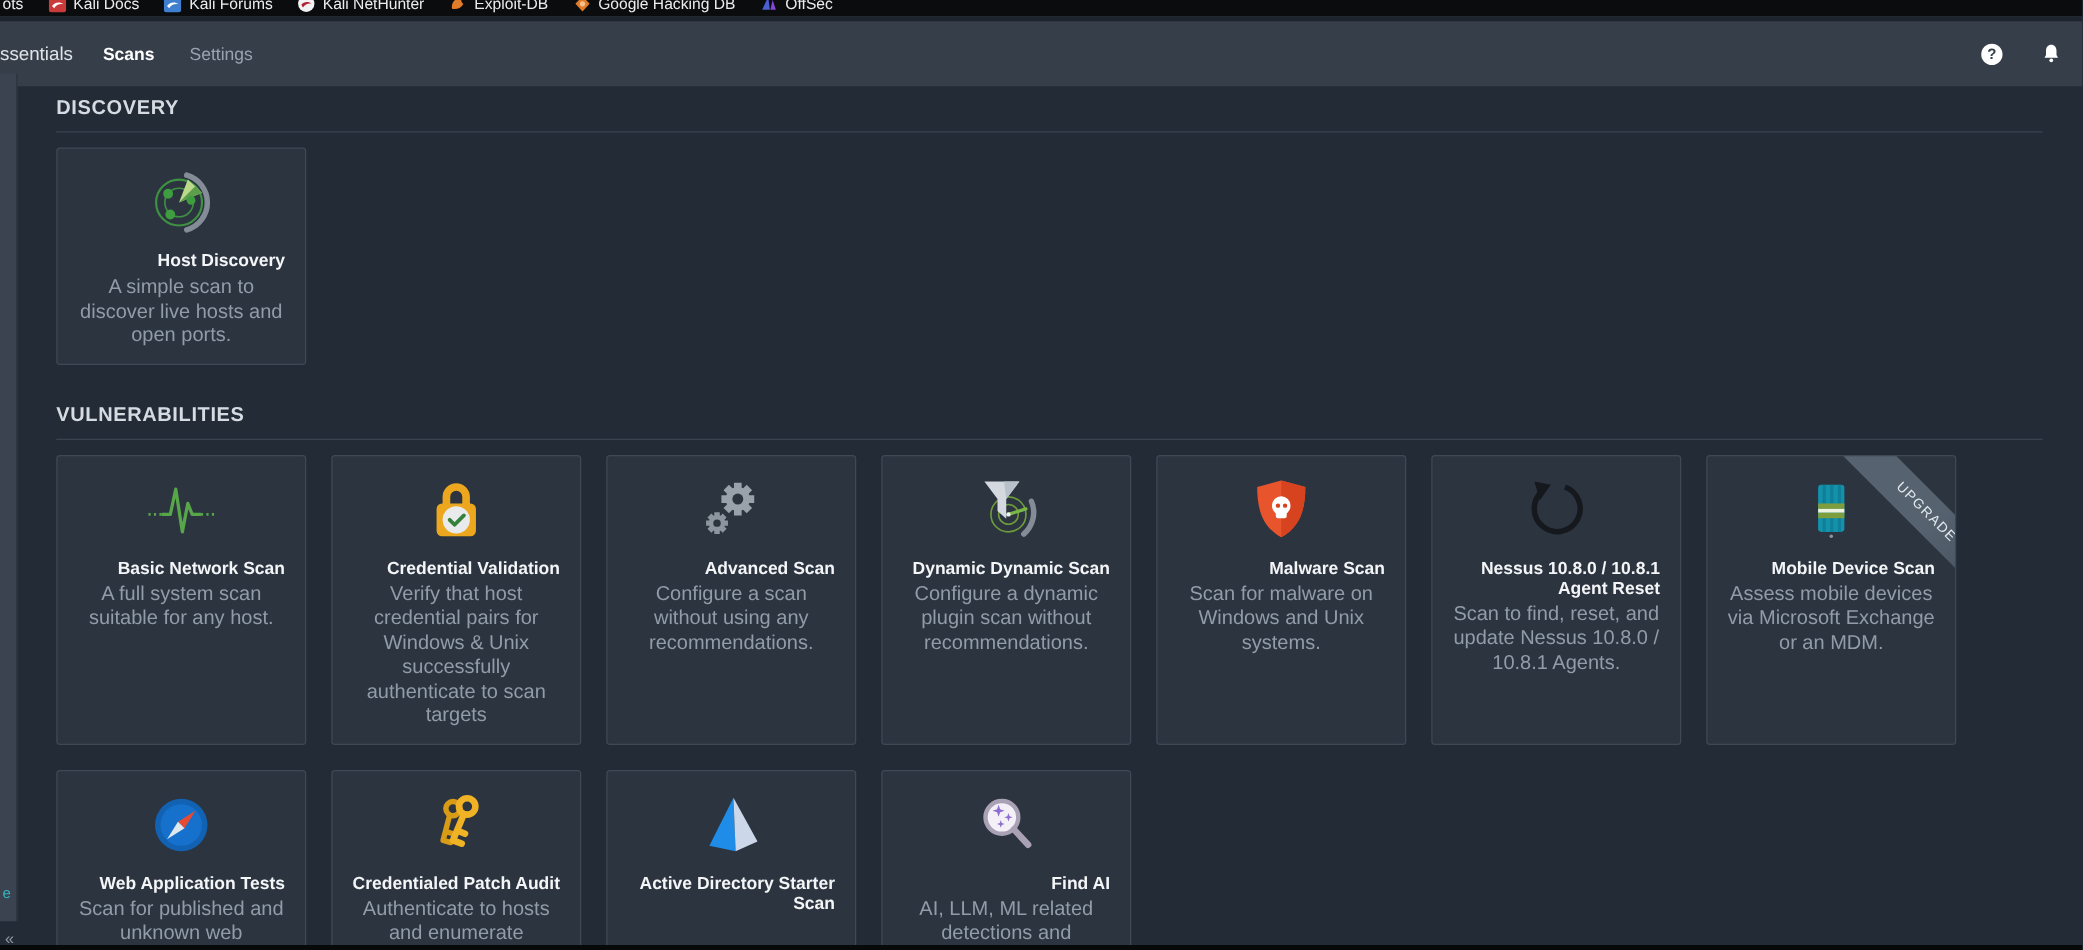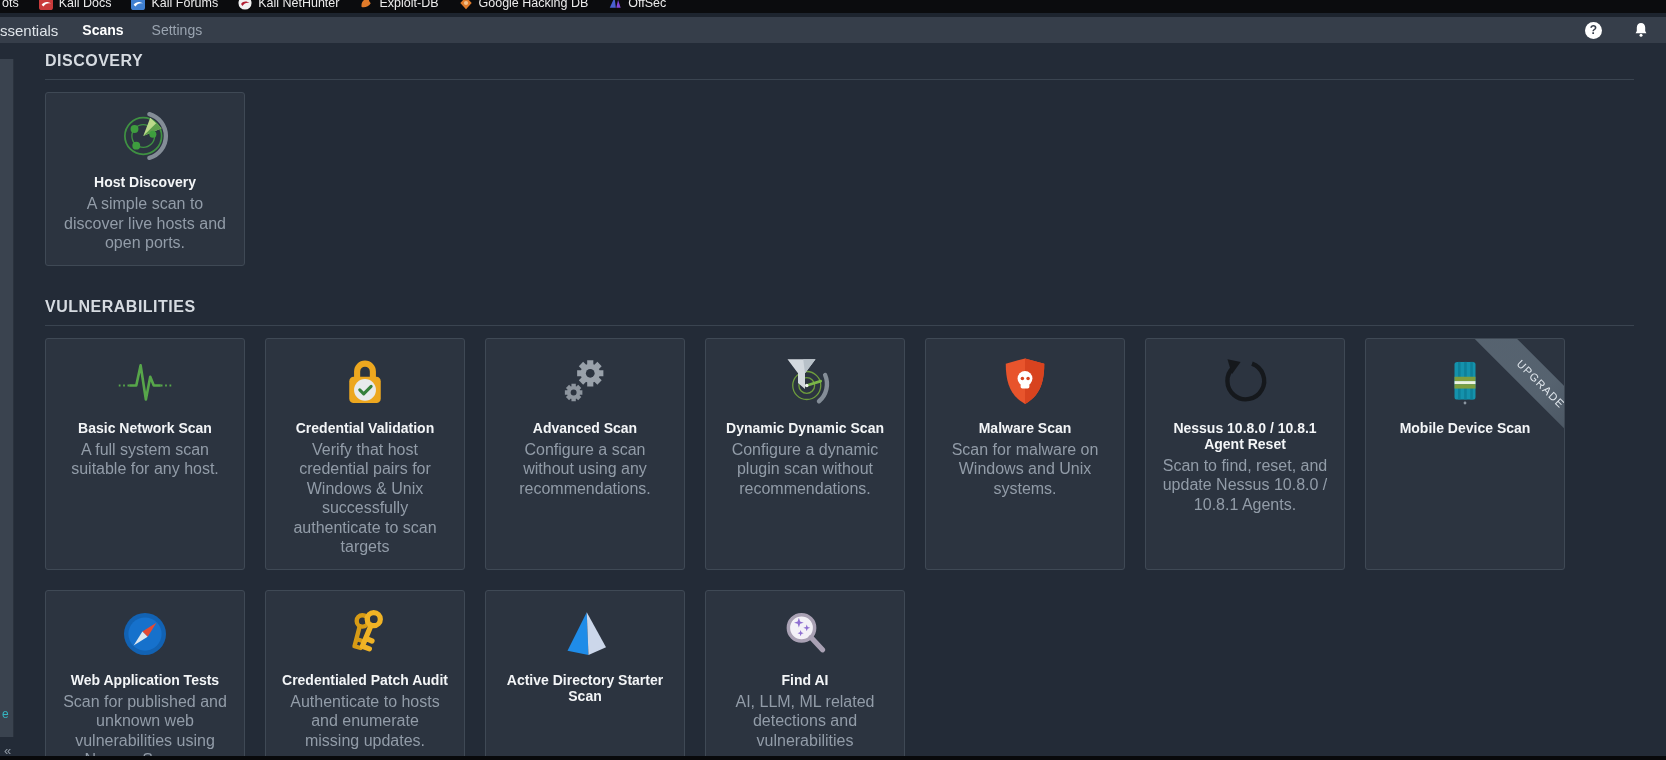--- a/index.html
+++ b/index.html
@@ -12,21 +12,21 @@
   }
   
   .bm-bar { height: 13px; background: #0b0c0e; overflow: hidden; }
   .bm-row { display: flex; align-items: center; gap: 20px; padding-left: 2px;
             transform: translateY(-4px); }
   .bm-item { display: flex; align-items: center; gap: 6px; white-space: nowrap;
              color: #ececec; font-size: 12.5px; cursor: pointer; }
   .fav { width: 14px; height: 14px; display: inline-flex; flex: none; }
   .fav svg { width: 14px; height: 14px; }
   
-  .navbar { position: relative; height: 30px; background: #363e4a;
+  .navbar { position: relative; height: 56px; background: #363e4a;
             border-top: 4px solid #1d242e; display: flex; align-items: center; }
   .brand { font-size: 15px; color: #dfe4e9; margin-left: 0; }
   .tabs { display: flex; gap: 28px; margin-left: 24px; }
   .tab { font-size: 14px; color: #9aa4b0; cursor: pointer; }
   .tab.active { color: #ffffff; font-weight: bold; }
   .nav-icons { position: absolute; right: 16px; display: flex; gap: 30px; align-items: center; }
   .help-badge { width: 17px; height: 17px; border-radius: 50%; background: #fff;
                 color: #363e4a; font-size: 12px; font-weight: bold;
                 display: flex; align-items: center; justify-content: center; cursor: pointer; }
   .bell { width: 18px; height: 18px; cursor: pointer; }
@@ -49,21 +49,21 @@
                column-gap: 20px; row-gap: 20px; }
   .card { position: relative; overflow: hidden; background: #2c3440;
           border: 1px solid #3f4955; border-radius: 3px; text-align: center;
           padding: 10px 10px 12px; cursor: pointer; min-height: 118px; }
   .sec-discovery .card { min-height: 112px; }
   .sec-compliance .card { min-height: 122px; }
   .icon-wrap { height: 58px; display: flex; align-items: center; justify-content: center;
                margin-top: 4px; }
   .icon-wrap svg { width: 56px; height: 56px; }
   .card-title { margin-top: 9px; font-size: 14px; font-weight: bold; color: #f3f5f7;
-                line-height: 1.15; padding: 0 6px; }
+                line-height: 1.15; padding: 0 6px; text-align: right; }
   .card-desc { margin-top: 4px; font-size: 16px; color: #929ca8; line-height: 1.22;
                padding: 0 6px; }
   
   .ribbon { position: absolute; left: 25px; top: 30px; width: 300px; height: 30px;
             transform: rotate(45deg);
             background: linear-gradient(90deg, rgba(154,174,188,.38) 0%,
                         rgba(154,174,188,.38) 52%, rgba(154,174,188,.08) 100%);
             display: flex; align-items: center; justify-content: center;
             font-size: 11px; letter-spacing: 1.2px; color: #e2e8ee;
             pointer-events: none; }
@@ -284,20 +284,21 @@
                 <rect x="31" y="9" width="3" height="43"></rect>
                 <rect x="38" y="9" width="3" height="43"></rect>
               </g>
               <rect x="20" y="26" width="24" height="5" fill="#7e9e3e"></rect>
               <rect x="20" y="31" width="24" height="3.5" fill="#eef3df"></rect>
               <rect x="20" y="34.5" width="24" height="5" fill="#7e9e3e"></rect>
               <circle cx="32" cy="56" r="1.6" fill="#8b95a0"></circle>
             </svg>
         </div>
         <div class="card-title">Mobile Device Scan</div>
+        <div class="card-desc">Assess mobile devices via Microsoft Exchange or an MDM.</div>
       </div>
 
       <div class="card">
         <div class="icon-wrap">
           <svg viewBox="0 0 64 64">
               <circle cx="32" cy="32" r="24" fill="#1262b3"></circle>
               <circle cx="32" cy="32" r="19" fill="#1671cc"></circle>
               <path d="M45 19 L35 35 L29 29 Z" fill="#e64a33"></path>
               <path d="M19 45 L29 29 L35 35 Z" fill="#dfe7ef"></path>
             </svg>

